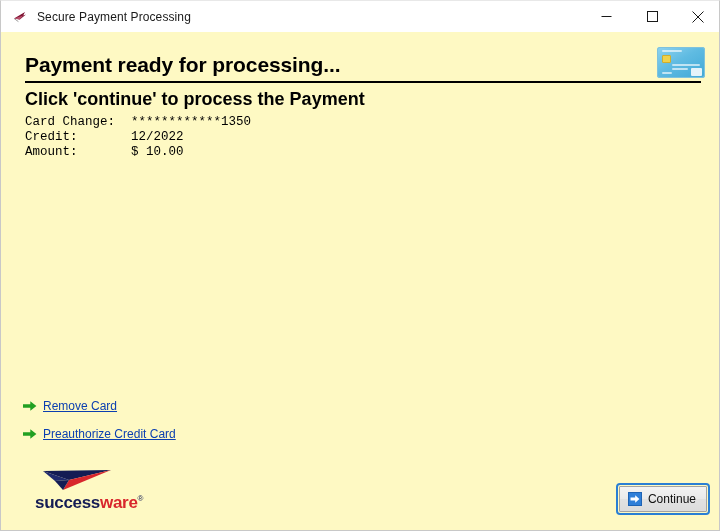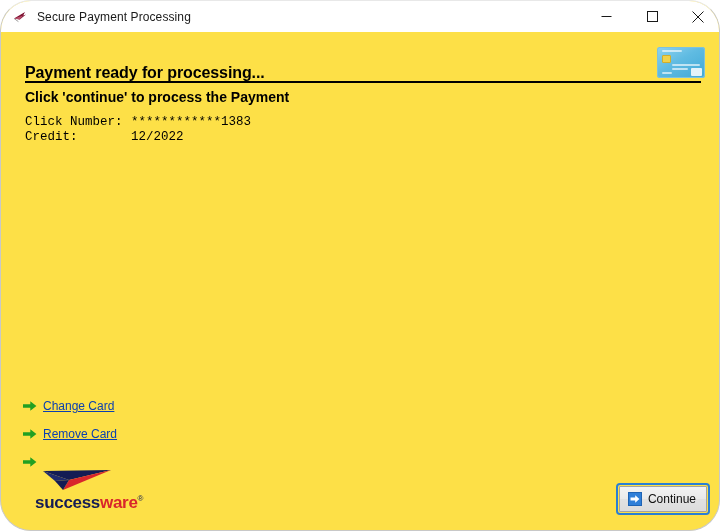--- a/index.html
+++ b/index.html
@@ -10,27 +10,26 @@
   }
   body {
     font-family: "Liberation Sans", sans-serif;
     -webkit-font-smoothing: antialiased;
   }
   #window {
     position: relative;
     width: 720px;
     height: 531px;
     box-sizing: border-box;
-    background: #fde047;
+    background: #fef9c3;
     border-left: 1px solid #c8c8c8;
     border-right: 1px solid #c8c8c8;
     border-bottom: 1px solid #c8c8c8;
     border-top: 1px solid #e8e8e8;
     overflow: hidden;
-    border-radius: 31px;
   }
 
   
   #titlebar {
     position: absolute;
     left: 0; top: 0;
     width: 720px;
     height: 31px;
     background: #ffffff;
     display: flex;
@@ -67,40 +66,40 @@
     border: 0;
     padding: 0;
     cursor: default;
   }
   .winbtn svg { display: block; }
 
   
   #page-title {
     position: absolute;
     left: 24px;
-    top: 63px;
-    font-size: 16px;
+    top: 52px;
+    font-size: 21px;
     font-weight: bold;
     color: #000000;
     letter-spacing: -0.1px;
     white-space: nowrap;
   }
   #title-rule {
     position: absolute;
     left: 24px;
     top: 80px;
     width: 676px;
     height: 0;
     border-top: 2px solid #000000;
   }
   #subtitle {
     position: absolute;
     left: 24px;
     top: 88px;
-    font-size: 14px;
+    font-size: 18px;
     font-weight: bold;
     color: #000000;
     white-space: nowrap;
   }
 
   
   #card-graphic {
     position: absolute;
     left: 656px;
     top: 46px;
@@ -284,52 +283,49 @@
     <div class="cc-line cc-l1"></div>
     <div class="cc-chip"></div>
     <div class="cc-line cc-l2"></div>
     <div class="cc-line cc-l3"></div>
     <div class="cc-line cc-l4"></div>
     <div class="cc-box"></div>
   </div>
 
   <div id="details">
     <div class="row">
-      <span class="lbl">Click Number:</span>
-      <span class="val">************1383</span>
+      <span class="lbl">Card Change:</span>
+      <span class="val">************1350</span>
     </div>
     <div class="row">
       <span class="lbl">Credit:</span>
       <span class="val">12/2022</span>
+    </div>
+    <div class="row">
+      <span class="lbl">Amount:</span>
+      <span class="val">$ 10.00</span>
     </div>
   </div>
 
   <div id="links">
     <div class="link-row">
       <span class="link-arrow">
         <svg width="14" height="12" viewBox="0 0 14 12">
             <path d="M0 4.2 H7.3 V1.2 L13.4 6 L7.3 10.8 V7.8 H0 Z" fill="#22a022"></path>
           </svg>
       </span>
-      <span class="link-text">Change Card</span>
+      <span class="link-text">Remove Card</span>
     </div>
     <div class="link-row">
       <span class="link-arrow">
         <svg width="14" height="12" viewBox="0 0 14 12">
             <path d="M0 4.2 H7.3 V1.2 L13.4 6 L7.3 10.8 V7.8 H0 Z" fill="#22a022"></path>
           </svg>
       </span>
-      <span class="link-text">Remove Card</span>
-    </div>
-    <div class="link-row">
-      <span class="link-arrow">
-        <svg width="14" height="12" viewBox="0 0 14 12">
-            <path d="M0 4.2 H7.3 V1.2 L13.4 6 L7.3 10.8 V7.8 H0 Z" fill="#22a022"></path>
-          </svg>
-      </span>
+      <span class="link-text">Preauthorize Credit Card</span>
     </div>
   </div>
 
   <div id="logo">
     <div id="logo-mark">
       <svg width="74" height="26" viewBox="0 0 74 26" aria-hidden="true">
         <path d="M2 3 L70 2 L28 12 Z" fill="#141c54"></path>
         <path d="M28 12 L70 2 L22 22 Z" fill="#d8262c"></path>
         <path d="M2 3 L28 12 L14 13 Z" fill="#1f2a6e"></path>
         <path d="M14 13 L28 12 L22 22 Z" fill="#141c54"></path>

